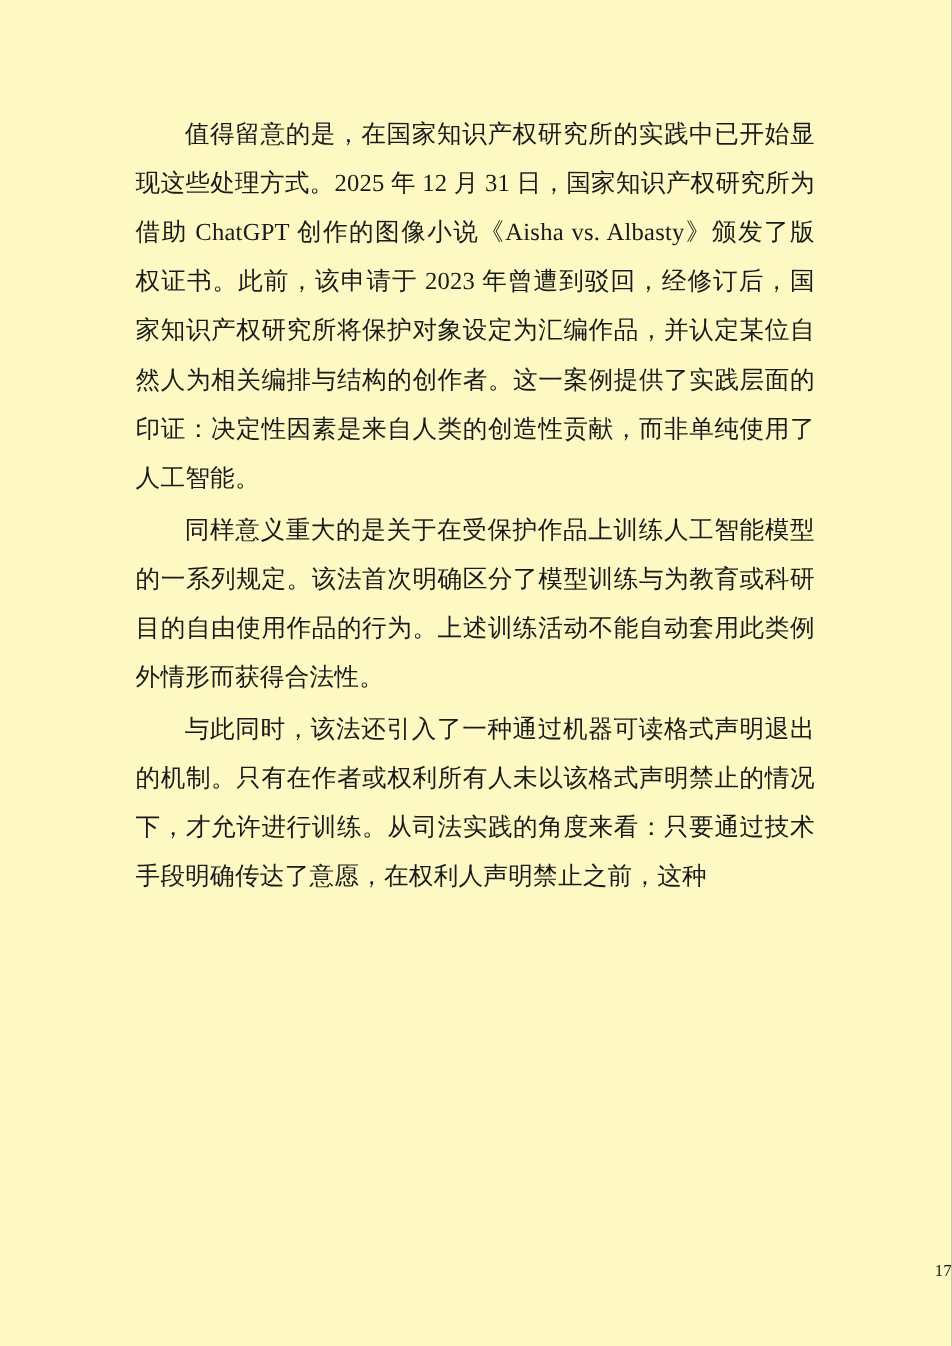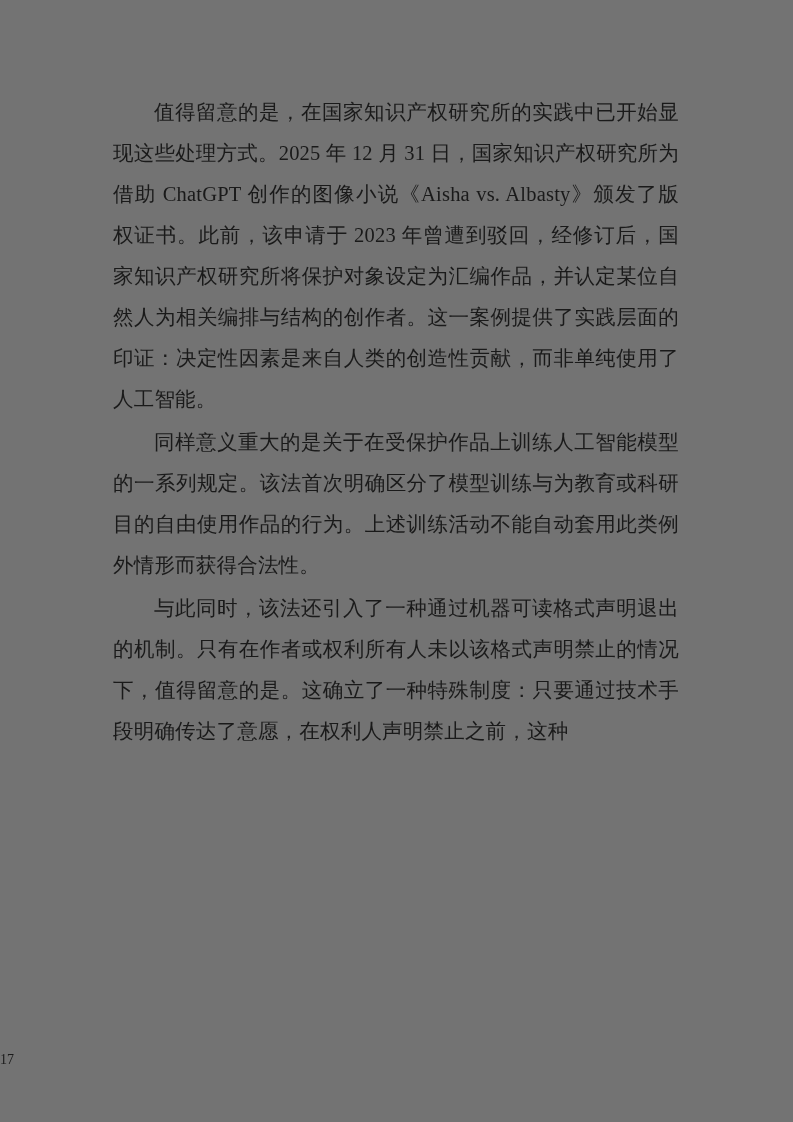--- a/index.html
+++ b/index.html
@@ -8,21 +8,21 @@
     background: #9a9a9a;
   }
   body {
     font-family: "Liberation Serif", "DejaVu Serif", serif;
   }
   .page {
     position: relative;
     width: 793px;
     height: 1122px;
     margin: 0 auto;
-    background: #737373;
+    background: #fef9c3;
     box-sizing: border-box;
     overflow: hidden;
   }
   .content {
     position: absolute;
     left: 113px;
     top: 92px;
     width: 566px;
   }
   .para {
@@ -34,29 +34,29 @@
     text-align: justify;
     text-justify: inter-ideograph;
     letter-spacing: 0.2px;
     font-family: "Liberation Serif", "DejaVu Serif", serif;
   }
   .page-number {
     position: absolute;
     left: 0;
     right: 0;
     top: 1052px;
-    text-align: left;
+    text-align: right;
     font-size: 14px;
     color: #1a1a1a;
     font-family: "Liberation Serif", "DejaVu Serif", serif;
   }
 </style>
 </head>
 <body>
 
 <div class="page">
   <div class="content">
     <p class="para">值得留意的是，在国家知识产权研究所的实践中已开始显现这些处理方式。2025 年 12 月 31 日，国家知识产权研究所为借助 ChatGPT 创作的图像小说《Aisha vs. Albasty》颁发了版权证书。此前，该申请于 2023 年曾遭到驳回，经修订后，国家知识产权研究所将保护对象设定为汇编作品，并认定某位自然人为相关编排与结构的创作者。这一案例提供了实践层面的印证：决定性因素是来自人类的创造性贡献，而非单纯使用了人工智能。</p>
     <p class="para">同样意义重大的是关于在受保护作品上训练人工智能模型的一系列规定。该法首次明确区分了模型训练与为教育或科研目的自由使用作品的行为。上述训练活动不能自动套用此类例外情形而获得合法性。</p>
-    <p class="para">与此同时，该法还引入了一种通过机器可读格式声明退出的机制。只有在作者或权利所有人未以该格式声明禁止的情况下，值得留意的是。这确立了一种特殊制度：只要通过技术手段明确传达了意愿，在权利人声明禁止之前，这种</p>
+    <p class="para">与此同时，该法还引入了一种通过机器可读格式声明退出的机制。只有在作者或权利所有人未以该格式声明禁止的情况下，才允许进行训练。从司法实践的角度来看：只要通过技术手段明确传达了意愿，在权利人声明禁止之前，这种</p>
   </div>
   <div class="page-number">17</div>
 </div>
 
 </body></html>

